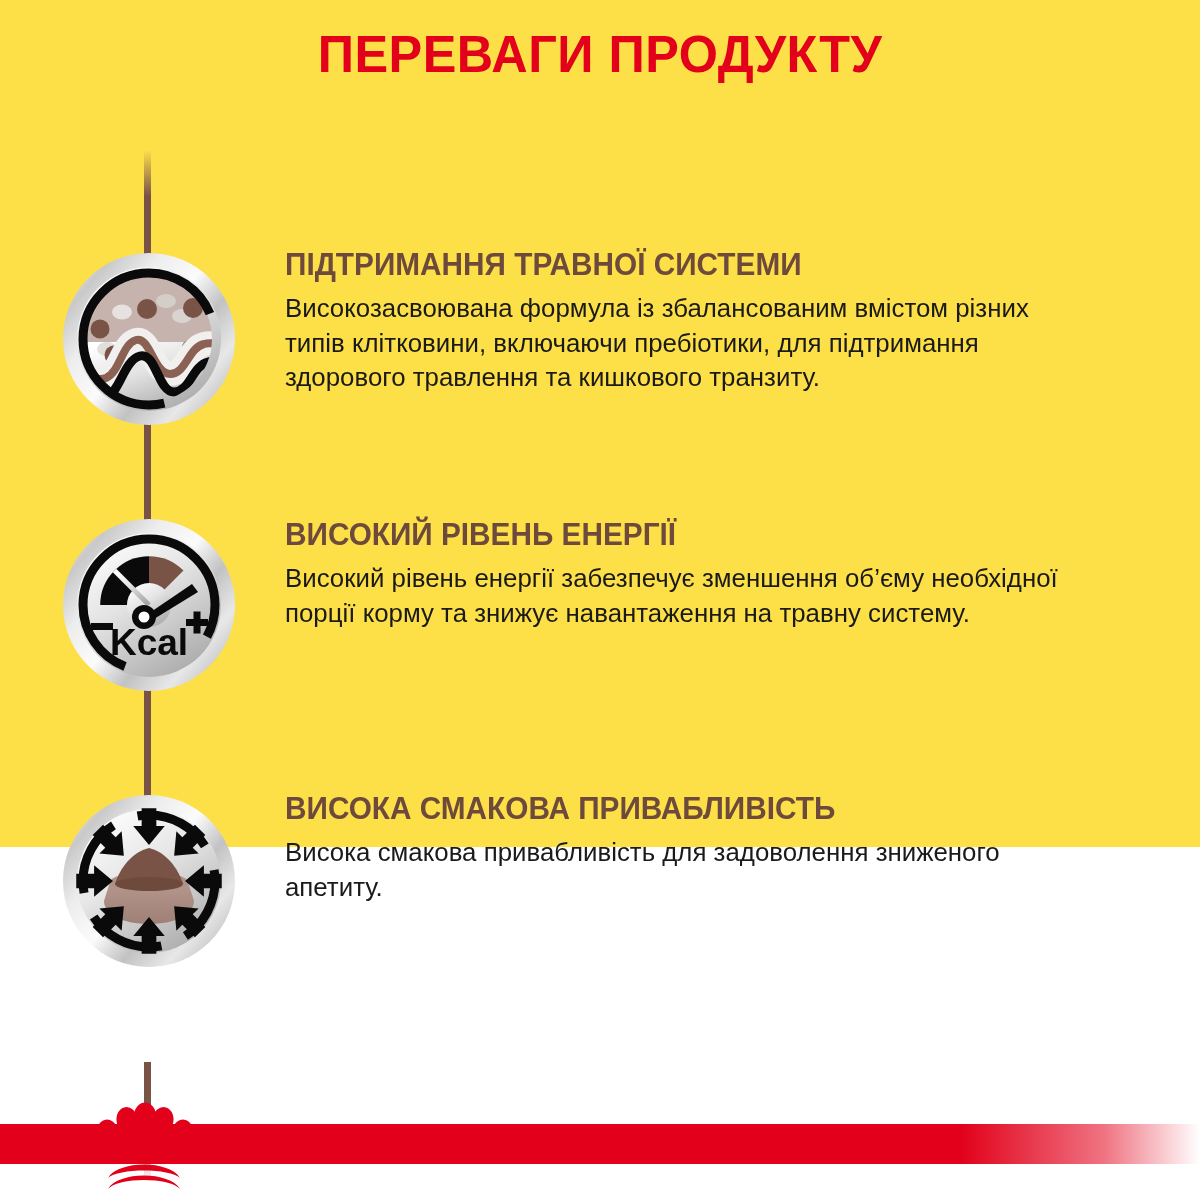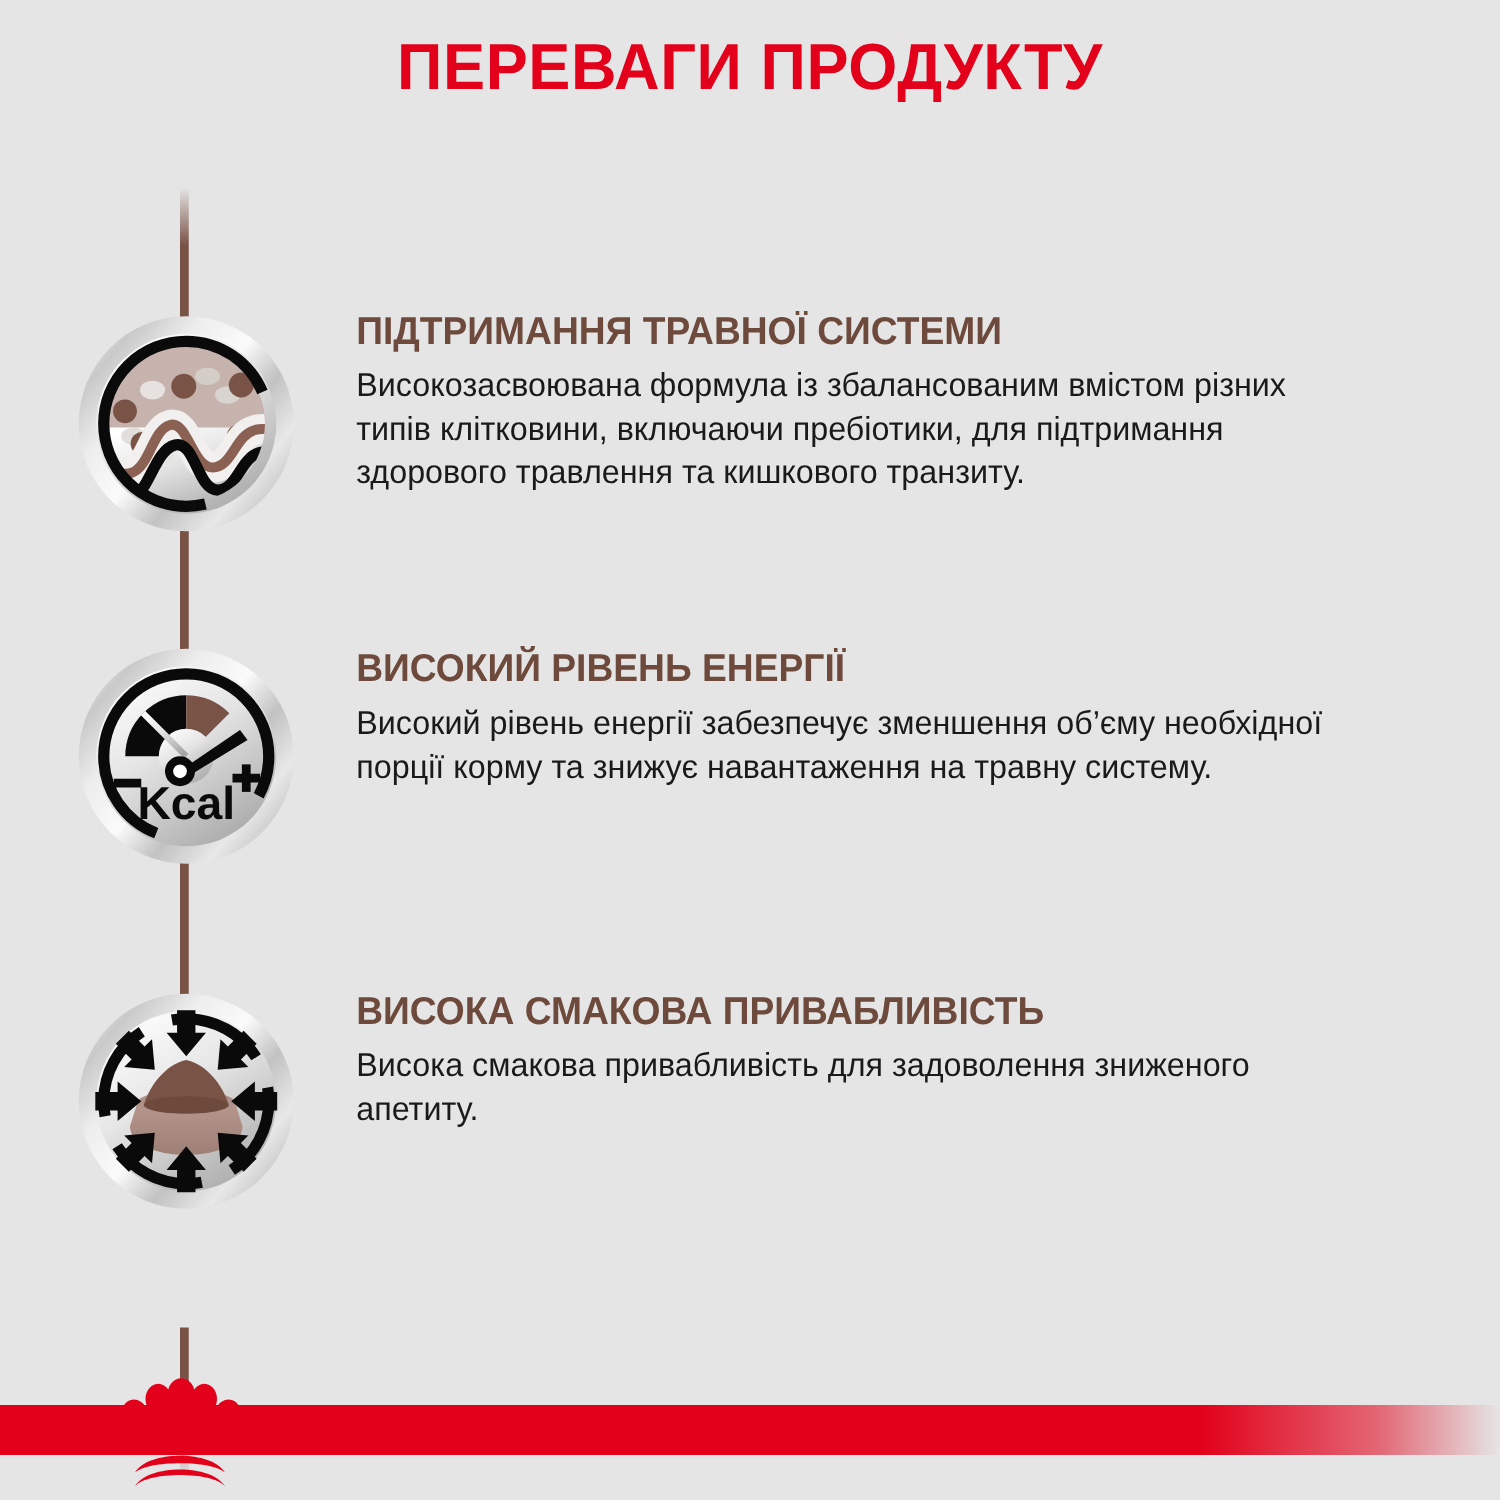--- a/index.html
+++ b/index.html
@@ -8,22 +8,22 @@
     width: 1200px;
     height: 1200px;
     background: #ffffff;
     font-family: "Liberation Sans", sans-serif;
     overflow: hidden;
   }
 
   .page {
     position: relative;
     width: 1200px;
-    height: 1200px;
-    background: #e5e5e5;
+    height: 847px;
+    background: #fde047;
   }
 
   
   .title {
     position: absolute;
     top: 24px;
     left: 0;
     width: 1200px;
     text-align: center;
     font-size: 52px;

